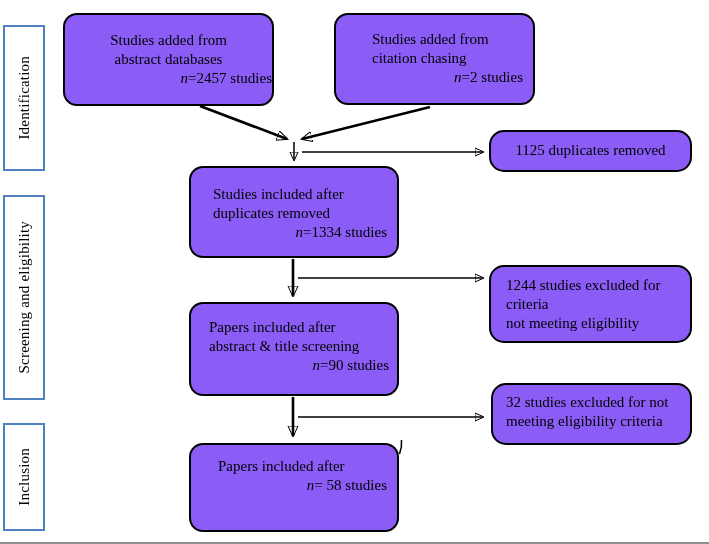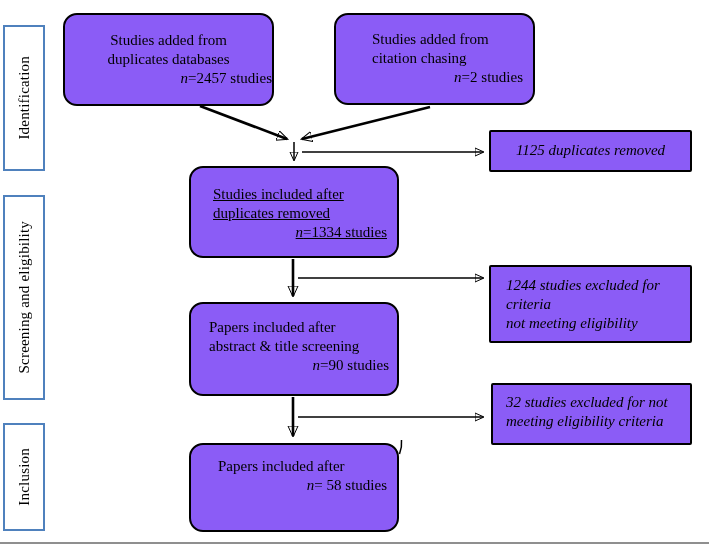--- a/index.html
+++ b/index.html
@@ -23,29 +23,29 @@
   .vtext {
     writing-mode:vertical-rl; transform:rotate(180deg);
     font-size:15px; white-space:nowrap; letter-spacing:.2px;
   }
 
   .fbox {
     position:absolute; background:#8b5cf6; box-sizing:border-box;
     border:2.5px solid var(--box-border,#000); border-radius:14px;
     font-size:15px; line-height:19px;
   }
-  .fbox.thin { border-width:2px; border-radius:2px;font-style:italic; }
+  .fbox.thin { border-width:2px; border-radius:15px; }
   .bline { text-align:left; }
   .fbox.center .bline { text-align:center; }
   .fbox .bline.nline { text-align:right; }
   .bline i { font-style:italic; }
 
   #box-a   { left:63px;  top:13px;  width:211px; height:93px; padding-top:16px; }
   #box-b   { left:334px; top:13px;  width:201px; height:92px; padding:15px 10px 0 36px; }
-  #box-c   { left:189px; top:166px; width:210px; height:92px; padding:17px 10px 0 22px;text-decoration:underline; }
+  #box-c   { left:189px; top:166px; width:210px; height:92px; padding:17px 10px 0 22px; }
   #box-dup { left:489px; top:130px; width:203px; height:42px; padding-top:9px; }
   #box-d   { left:189px; top:302px; width:210px; height:94px; padding:14px 8px 0 18px; }
   #box-x1  { left:489px; top:265px; width:203px; height:78px; padding:9px 8px 0 15px; }
   #box-e   { left:189px; top:443px; width:210px; height:89px; padding:12px 10px 0 27px; }
   #box-x2  { left:491px; top:383px; width:201px; height:62px; padding:8px 6px 0 13px; }
 </style>
 </head>
 <body>
 
 <div class="canvas">
@@ -75,21 +75,21 @@
   </div>
   <div class="stage" id="stage-screening">
     <span class="vtext">Screening and eligibility</span>
   </div>
   <div class="stage" id="stage-inclusion">
     <span class="vtext">Inclusion</span>
   </div>
 
   <div class="fbox center" id="box-a">
       <div class="bline">Studies added from</div>
-      <div class="bline">duplicates databases</div>
+      <div class="bline">abstract databases</div>
       <div class="bline nline"><i>n</i>=2457 studies</div>
     </div>
   <div class="fbox" id="box-b">
       <div class="bline">Studies added from</div>
       <div class="bline">citation chasing</div>
       <div class="bline nline"><i>n</i>=2 studies</div>
     </div>
   <div class="fbox thin center" id="box-dup">
       <div class="bline">1125 duplicates removed</div>
     </div>

